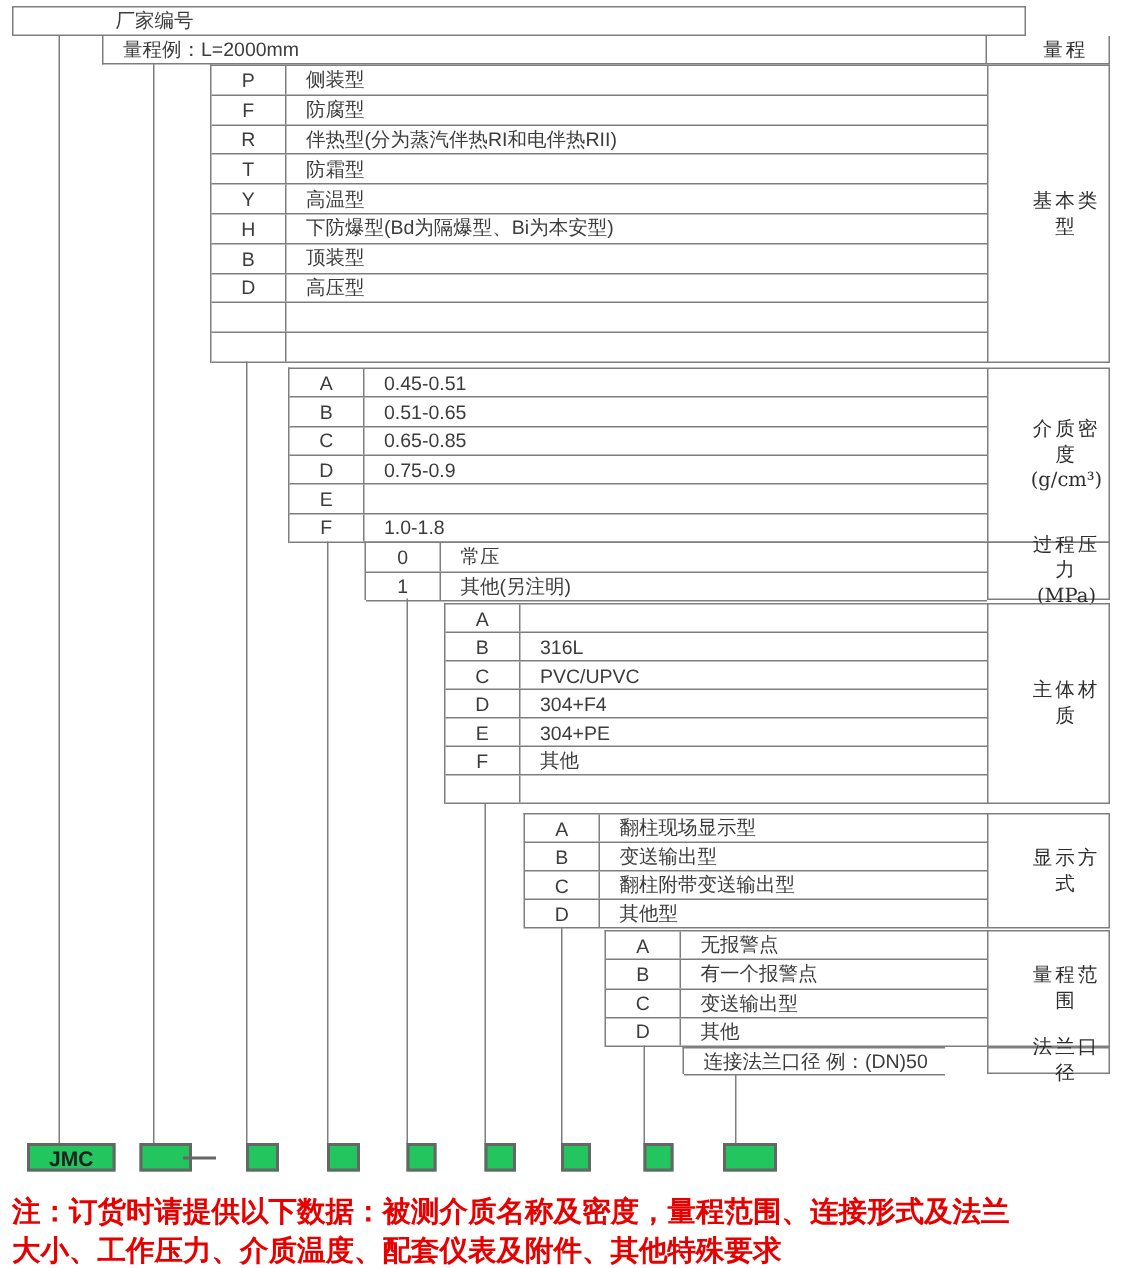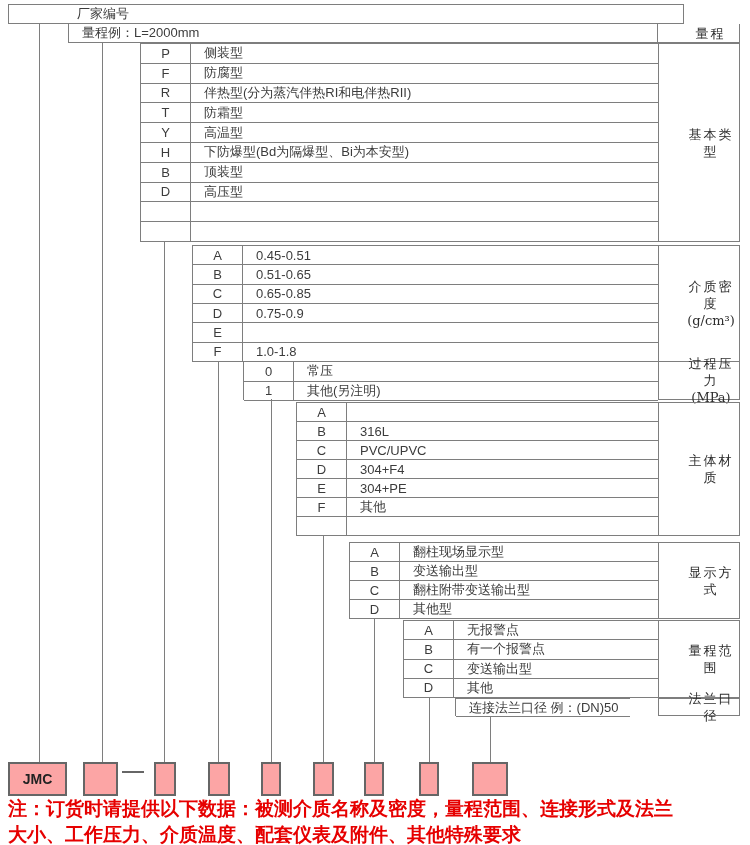--- a/index.html
+++ b/index.html
@@ -68,24 +68,24 @@
   #l3 { left: 164px; top: 241px; height: 522px; }
   #l4 { left: 218px; top: 361px; height: 402px; }
   #l5 { left: 271px; top: 399px; height: 364px; }
   #l6 { left: 323px; top: 536px; height: 227px; }
   #l7 { left: 374px; top: 618px; height: 145px; }
   #l8 { left: 429px; top: 697px; height: 66px; }
   #l9 { left: 490px; top: 716px; height: 47px; }
 
   
   .bbox {
-    position: absolute; top: 762px; height: 34px;
-    border: 2px solid #666; background: #fca5a5;
+    position: absolute; top: 762px; height: 19px;
+    border: 2px solid #666; background: #22c55e;
     display: flex; align-items: center; justify-content: center;
-    font-weight: bold; font-size: 14px; color: #222;
+    font-weight: bold; font-size: 14px; color: #222; margin-left: 10px;
   }
   #b-jmc { left: 8px;   width: 59px; }
   #b2 { left: 83px;  width: 35px; }
   #b3 { left: 154px; width: 22px; }
   #b4 { left: 208px; width: 22px; }
   #b5 { left: 261px; width: 20px; }
   #b6 { left: 313px; width: 21px; }
   #b7 { left: 364px; width: 20px; }
   #b8 { left: 419px; width: 20px; }
   #b9 { left: 472px; width: 36px; }

